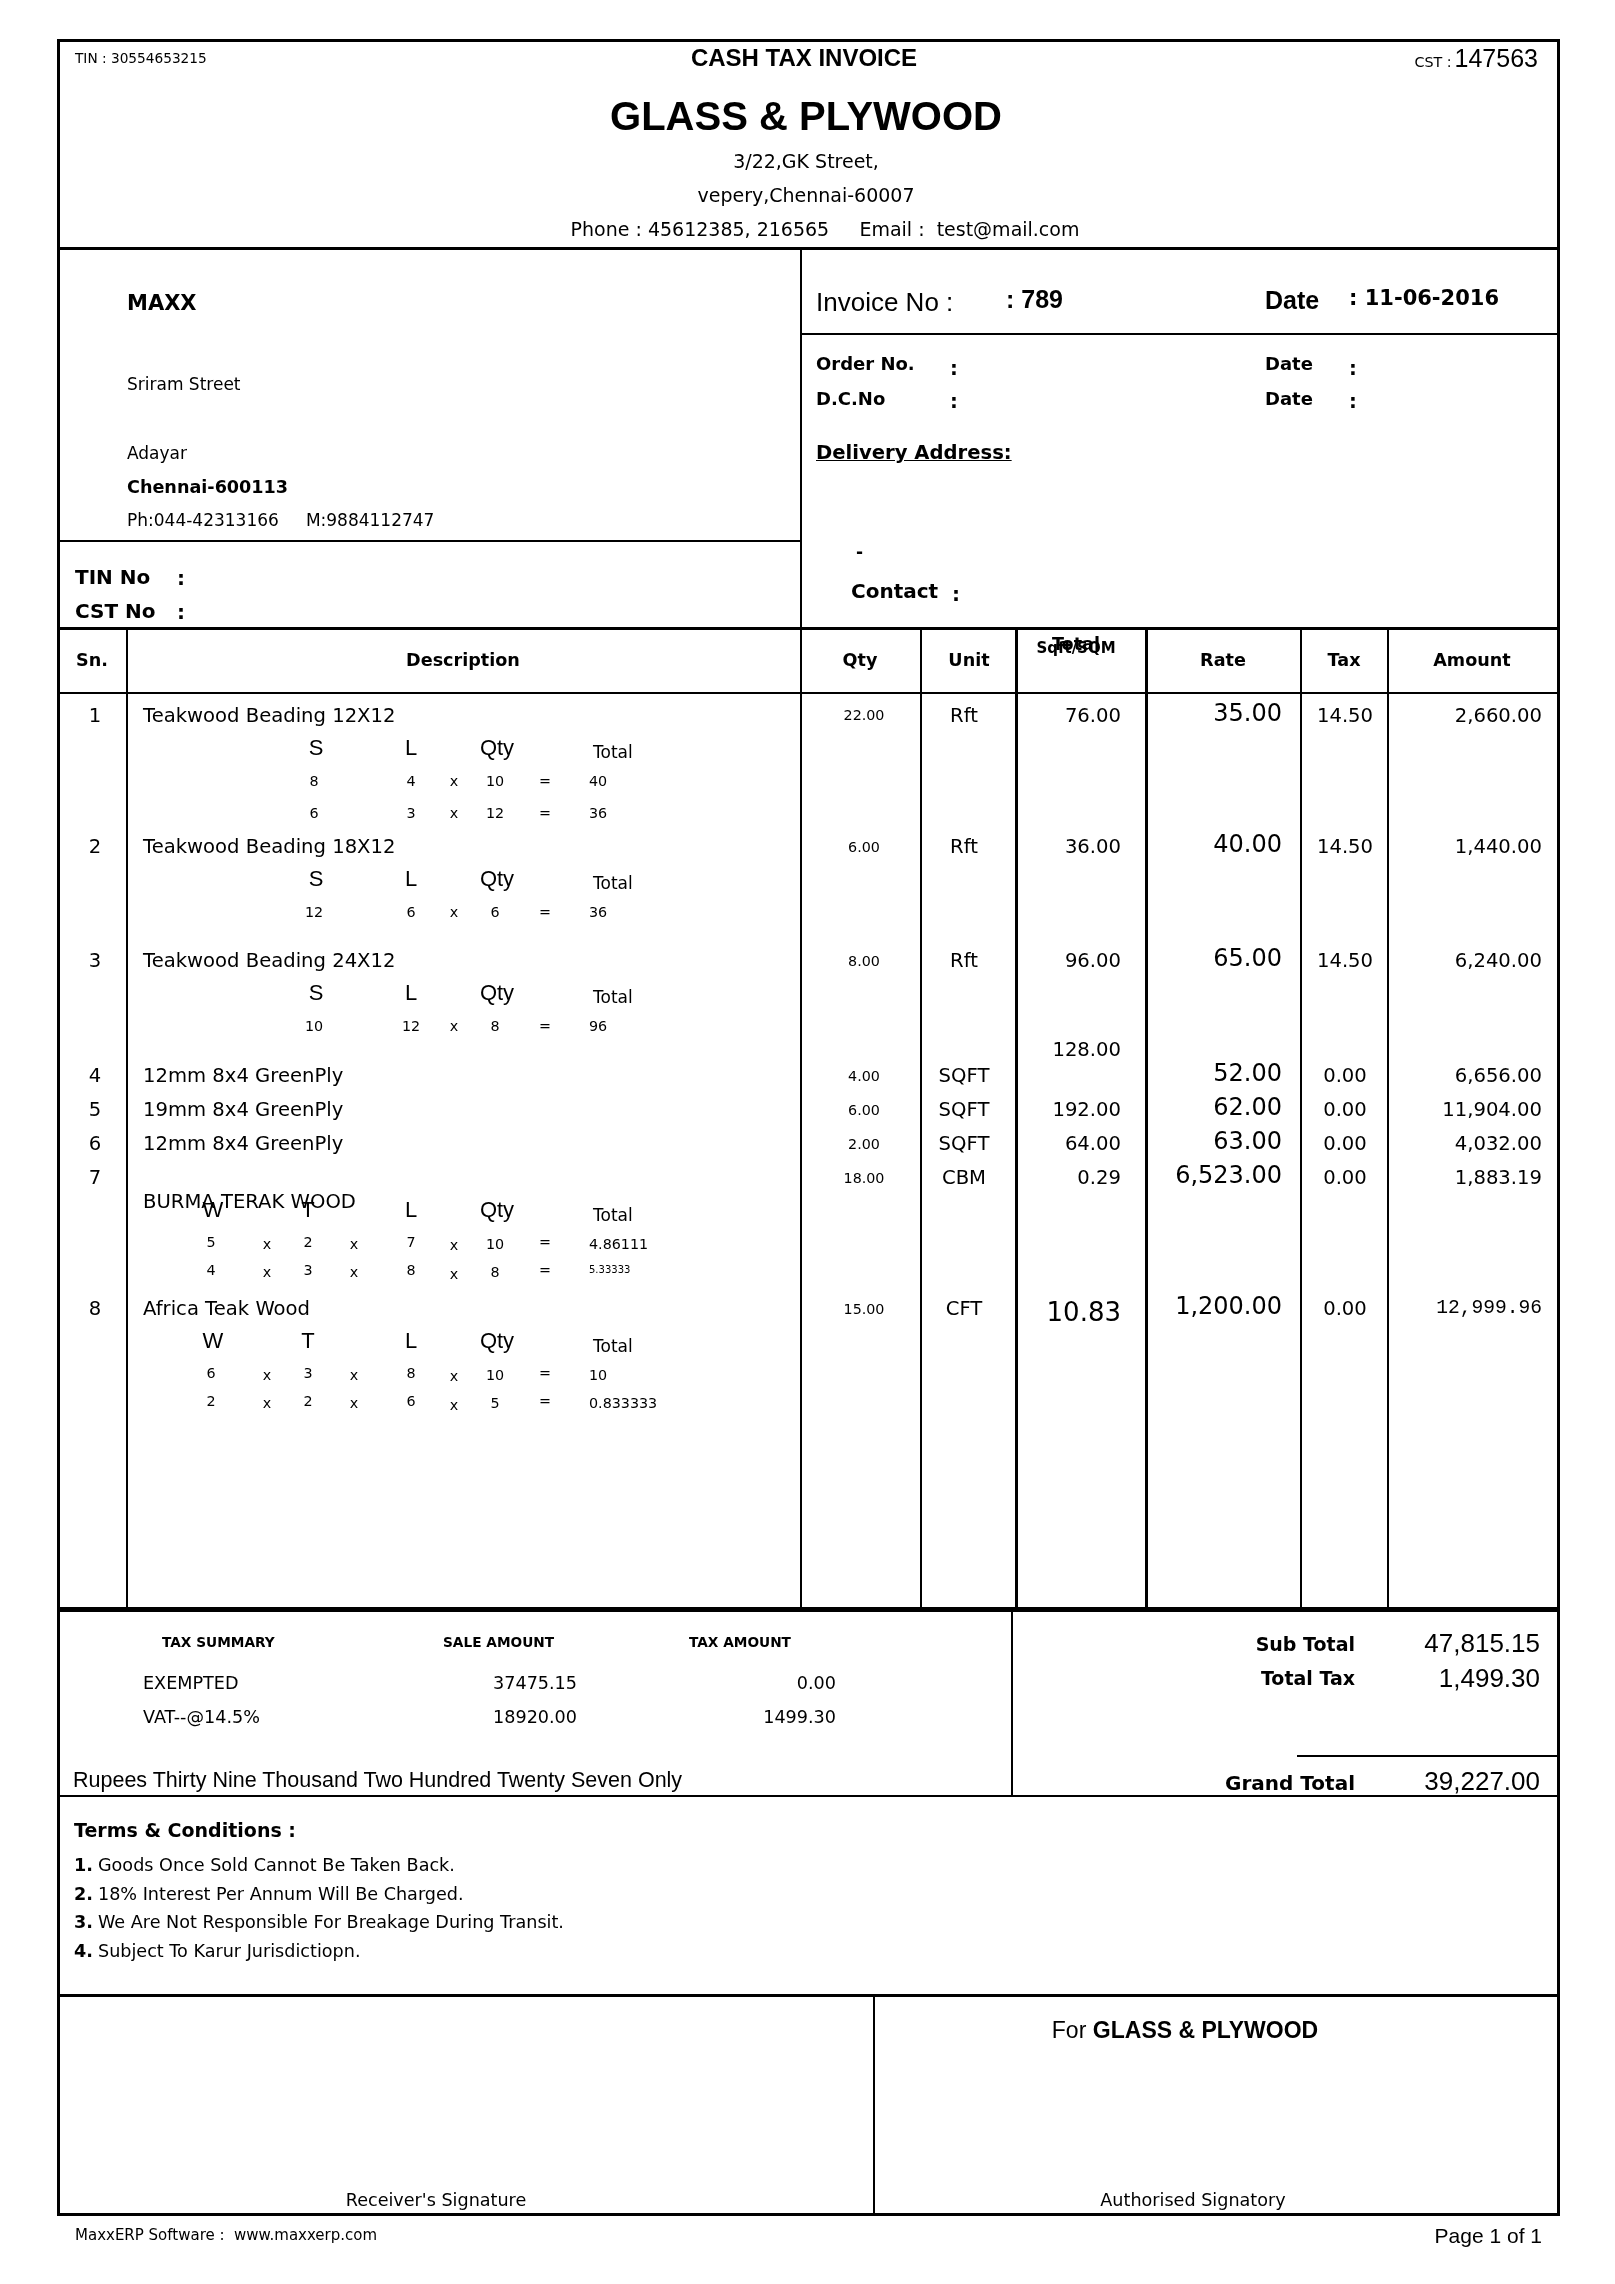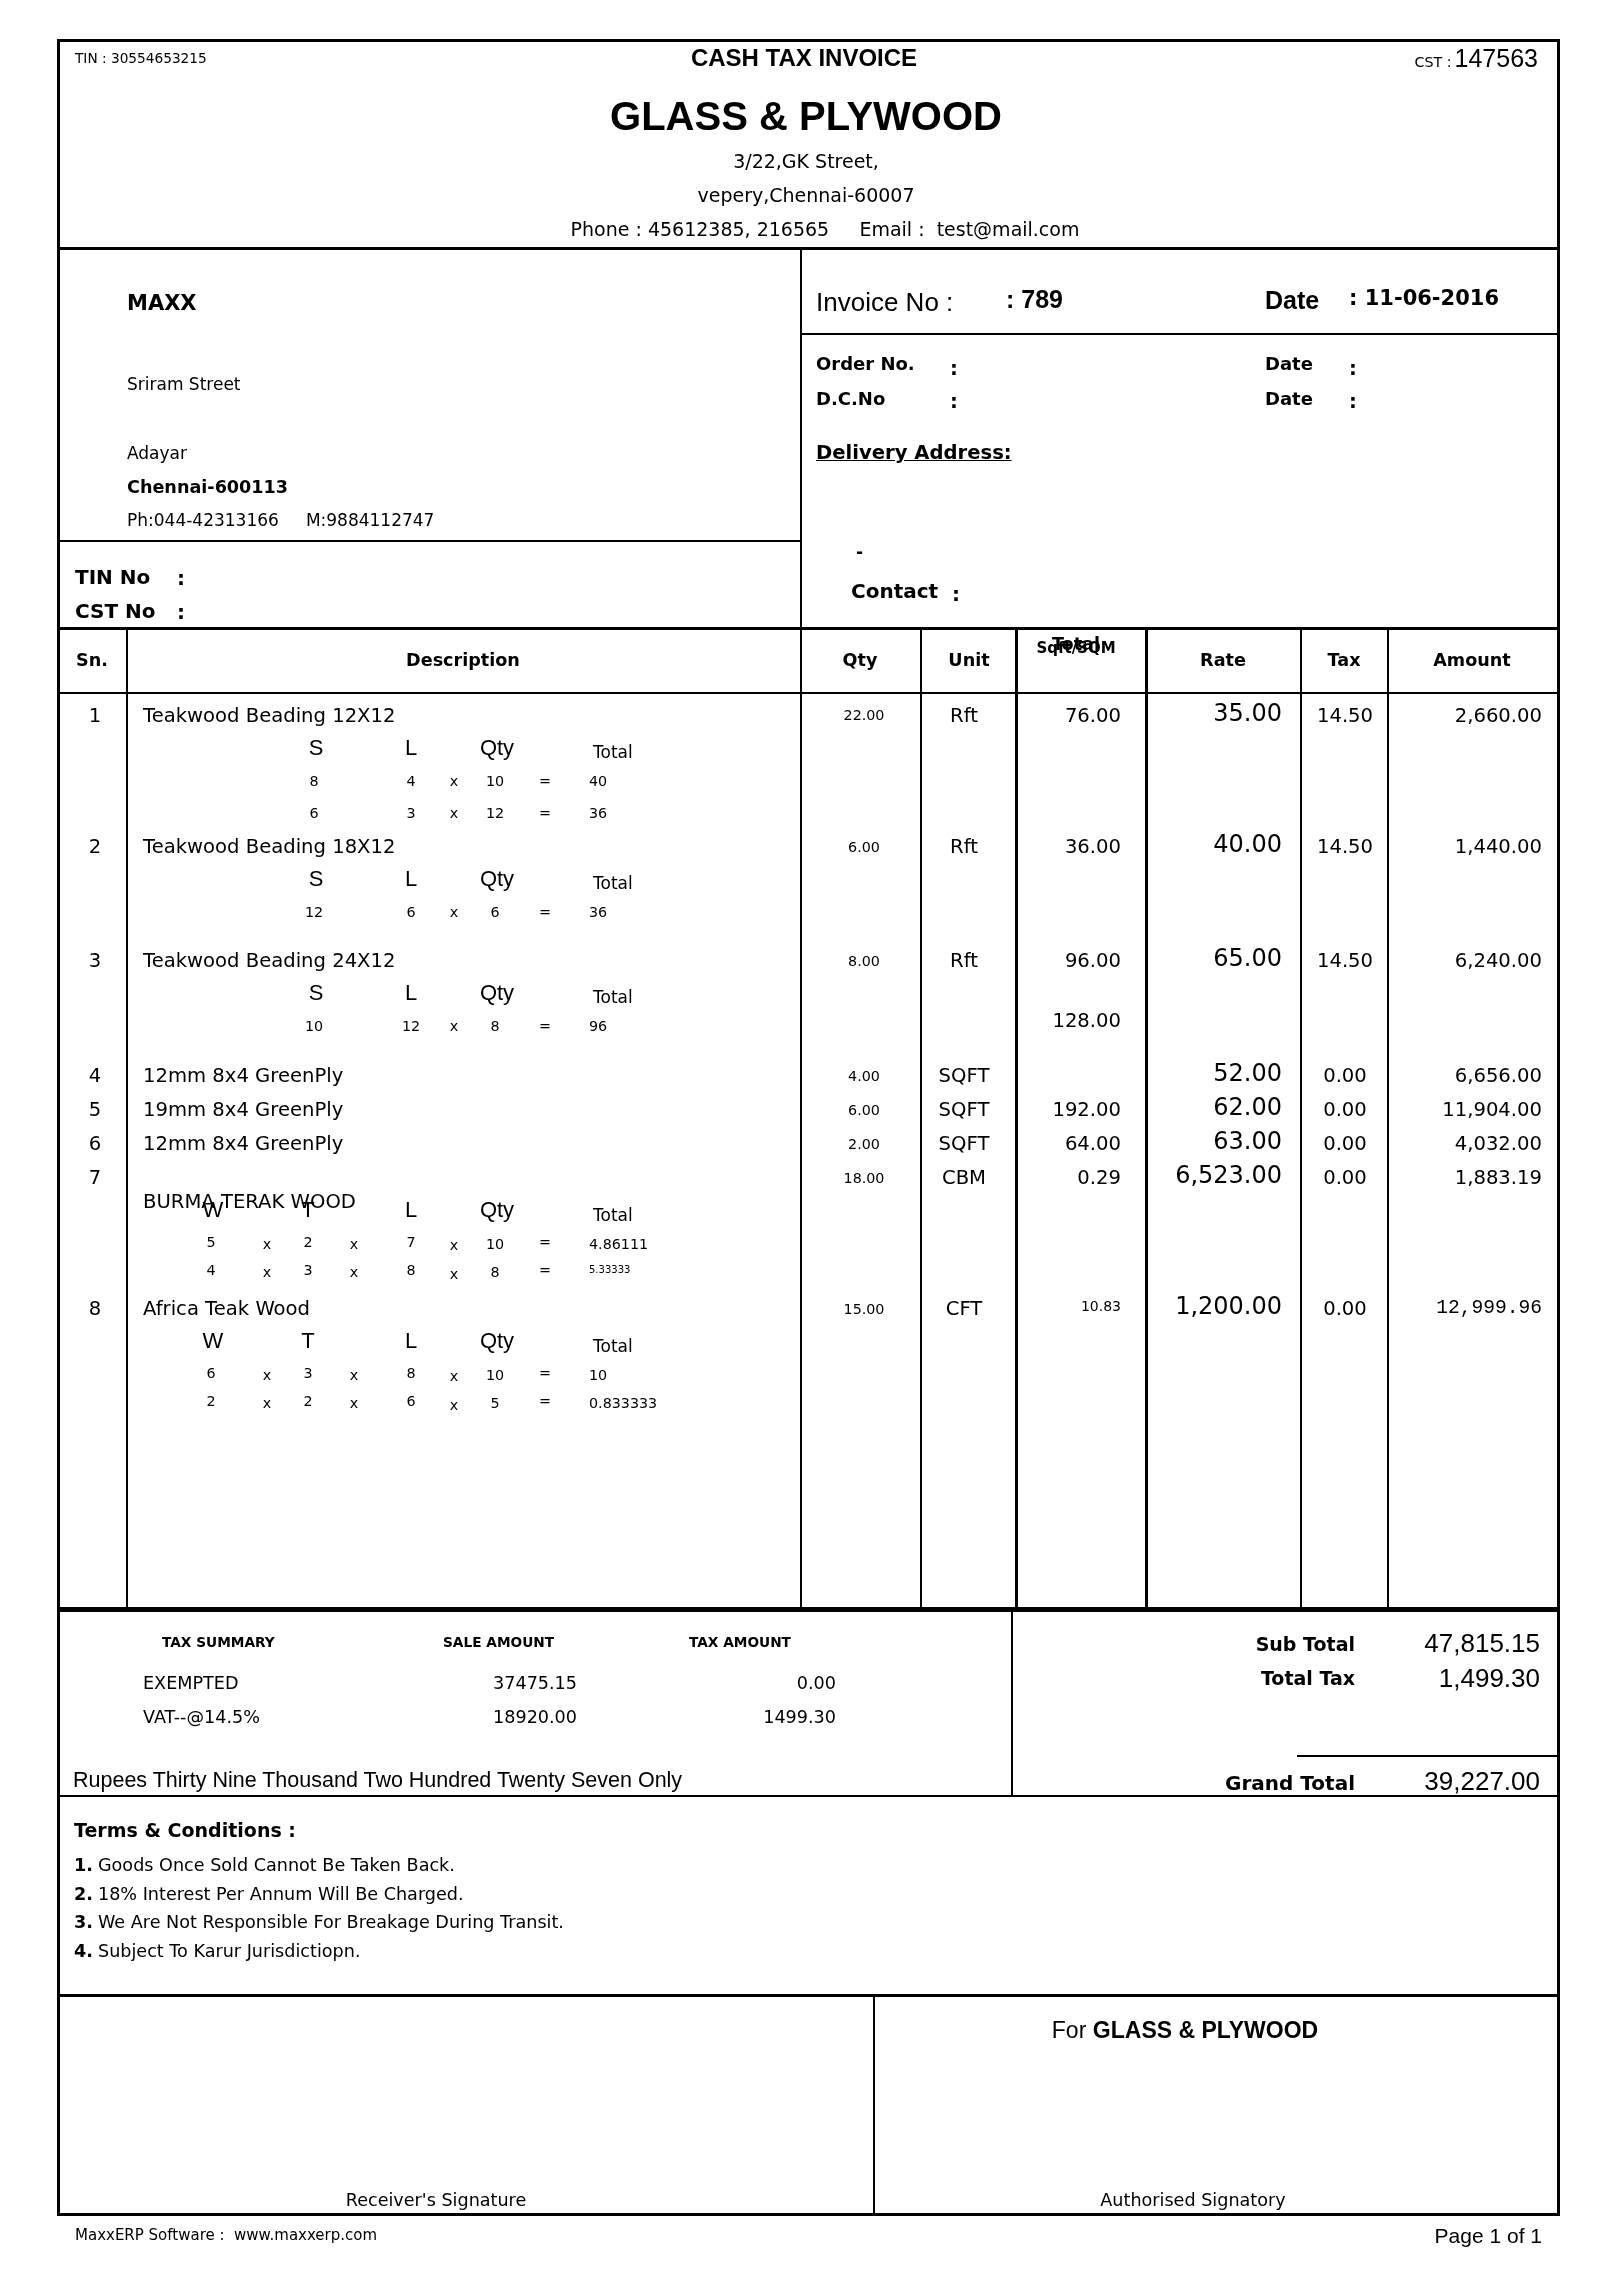--- a/index.html
+++ b/index.html
@@ -193,21 +193,21 @@
   <span class="txt dv c" style="left:495px;top:1019px;font-size:14.3px;">8</span>
   <span class="txt dv c" style="left:545px;top:1019px;font-size:14.3px;">=</span>
   <span class="txt dv" style="left:589px;top:1019px;font-size:14.3px;">96</span>
 </div>
 
 <div>
   <span class="txt dv c" style="left:95px;top:1066px;font-size:19.6px;">4</span>
   <span class="txt dv" style="left:143px;top:1066px;font-size:19.6px;">12mm 8x4 GreenPly</span>
   <span class="txt dv c" style="left:864px;top:1069px;font-size:14.3px;">4.00</span>
   <span class="txt dv c" style="left:964px;top:1066px;font-size:19.6px;">SQFT</span>
-  <span class="txt dv r" style="left:1121px;top:1011px;font-size:19.6px;">128.00</span>
+  <span class="txt dv r" style="left:1121px;top:1040px;font-size:19.6px;">128.00</span>
   <span class="txt dv r" style="left:1282px;top:1061px;font-size:24px;">52.00</span>
   <span class="txt dv c" style="left:1345px;top:1066px;font-size:19.6px;">0.00</span>
   <span class="txt dv r" style="left:1542px;top:1066px;font-size:19.6px;">6,656.00</span>
 </div>
 <div>
   <span class="txt dv c" style="left:95px;top:1100px;font-size:19.6px;">5</span>
   <span class="txt dv" style="left:143px;top:1100px;font-size:19.6px;">19mm 8x4 GreenPly</span>
   <span class="txt dv c" style="left:864px;top:1103px;font-size:14.3px;">6.00</span>
   <span class="txt dv c" style="left:964px;top:1100px;font-size:19.6px;">SQFT</span>
   <span class="txt dv r" style="left:1121px;top:1100px;font-size:19.6px;">192.00</span>
@@ -262,21 +262,21 @@
   <span class="txt dv c" style="left:495px;top:1265px;font-size:14.3px;">8</span>
   <span class="txt dv c" style="left:545px;top:1263px;font-size:14.3px;">=</span>
   <span class="txt dv" style="left:589px;top:1265px;font-size:10px;">5.33333</span>
 </div>
 
 <div>
   <span class="txt dv c" style="left:95px;top:1299px;font-size:19.6px;">8</span>
   <span class="txt dv" style="left:143px;top:1299px;font-size:19.6px;">Africa Teak Wood</span>
   <span class="txt dv c" style="left:864px;top:1302px;font-size:14.3px;">15.00</span>
   <span class="txt dv c" style="left:964px;top:1299px;font-size:19.6px;">CFT</span>
-  <span class="txt dv r" style="left:1121px;top:1299px;font-size:14px;">10.83</span>
+  <span class="txt dv r" style="left:1121px;top:1299px;font-size:26px;">10.83</span>
   <span class="txt dv r" style="left:1282px;top:1294px;font-size:24px;">1,200.00</span>
   <span class="txt dv c" style="left:1345px;top:1299px;font-size:19.6px;">0.00</span>
   <span class="txt dv r" style="left:1542px;top:1299px;font-size:19.6px;font-family:Liberation Mono, monospace;">12,999.96</span>
 </div>
 <div>
   <span class="txt ls c" style="left:213px;top:1330px;font-size:22px;">W</span>
   <span class="txt ls c" style="left:308px;top:1330px;font-size:22px;">T</span>
   <span class="txt ls c" style="left:411px;top:1330px;font-size:22px;">L</span>
   <span class="txt ls c" style="left:497px;top:1330px;font-size:22px;">Qty</span>
   <span class="txt dv" style="left:593px;top:1338px;font-size:17px;">Total</span>

